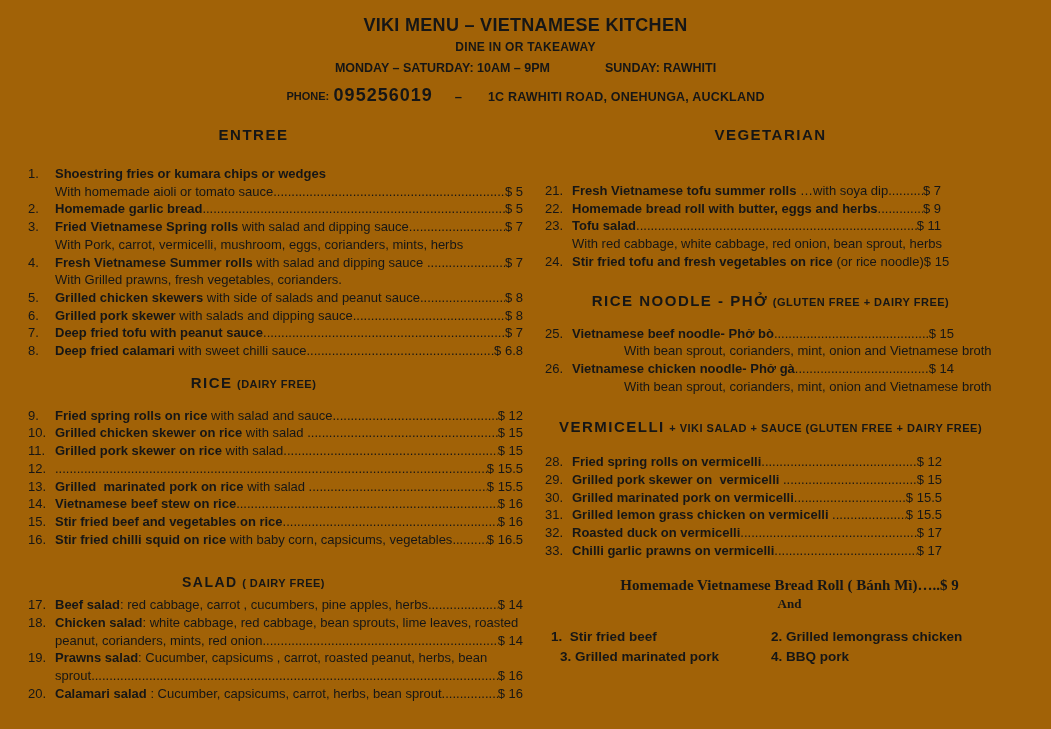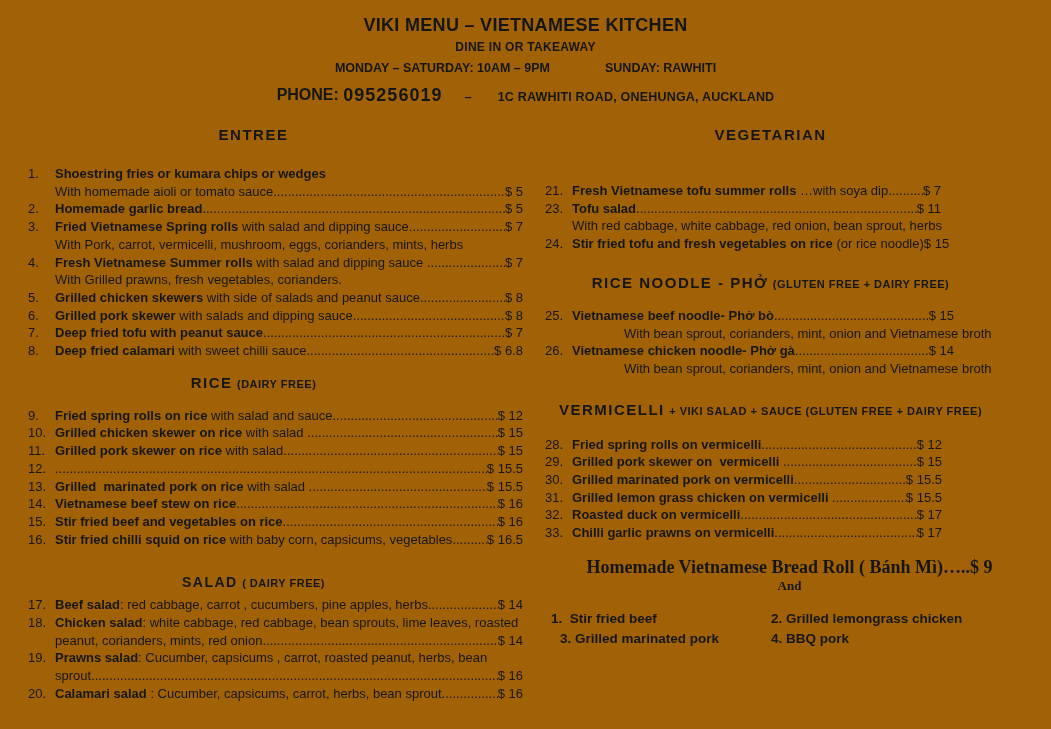--- a/index.html
+++ b/index.html
@@ -7,21 +7,21 @@
     position:relative;width:1051px;height:729px;background:#a16207;
     font-family:"Liberation Sans",sans-serif;color:#161616;overflow:hidden;
   }
   
   .header{padding-top:14px;text-align:center;}
   .title{font-size:18px;font-weight:bold;line-height:22px;letter-spacing:.3px;}
   .subtitle{font-size:12px;font-weight:bold;line-height:15px;margin-top:4px;letter-spacing:.3px;}
   .hours{font-size:12.5px;font-weight:bold;line-height:16px;margin-top:5px;}
   .hours-gap{display:inline-block;width:55px;}
   .phone-line{margin-top:8px;line-height:22px;}
-  .phone-label{font-size:16px;font-weight:bold;vertical-align:1px;}
+  .phone-label{font-size:11px;font-weight:bold;vertical-align:1px;}
   .phone-number{font-size:18px;font-weight:bold;letter-spacing:1px;}
   .phone-dash{font-size:13px;font-weight:bold;margin:0 26px 0 22px;}
   .address{font-size:12.5px;font-weight:bold;letter-spacing:.2px;}
   
   .cols{display:flex;margin-top:18px;padding:0 11px 0 22px;gap:16px;}
   .col{flex:1;min-width:0;}
   
   .heading{width:463px;text-align:center;font-weight:bold;line-height:18px;}
   .h-main{font-size:15px;letter-spacing:1.5px;}
   .h-note{font-size:11px;letter-spacing:.5px;}
@@ -41,21 +41,21 @@
   .spacer{flex:none;width:33px;}
   .line.ind2{margin-left:85px;}
   .txt{flex:none;white-space:pre;}
   .txt .b{font-weight:bold;white-space:pre;}
   .txt .r{white-space:pre;}
   .leader{flex:1 1 0;min-width:0;overflow:hidden;white-space:nowrap;}
   .leader::after{content:"....................................................................................................................................................................";}
   .price{flex:none;white-space:pre;}
   
   .banhmi{margin-top:14px;text-align:center;font-family:"Liberation Serif",serif;font-weight:bold;}
-  .bm-title{font-size:18px;line-height:22px;}
+  .bm-title{font-size:15px;line-height:22px;}
   .bm-desc{font-size:18px;line-height:22px;}
   .bm-with{font-size:14px;}
   .bm-and{font-size:13px;line-height:15px;}
   .bm-options{
     margin-top:18px;padding-left:12px;display:grid;grid-template-columns:220px 1fr;
     row-gap:4px;text-align:left;font-family:"Liberation Sans",sans-serif;
     font-size:13.5px;font-weight:bold;line-height:16px;
   }
   .bm-opt{white-space:pre;}
   .bm-opt:nth-child(3){padding-left:9px;}
@@ -237,20 +237,26 @@
         <div class="section sec-vegetarian">
           <div class="heading"><span class="h-main">VEGETARIAN</span></div>
           <div class="lines">
             <div class="line">
               <span class="num">21.</span>
               <span class="txt"><span class="b">Fresh Vietnamese tofu summer rolls</span><span class="r"> …with soya dip</span></span>
               <span class="leader"></span>
               <span class="price">$ 7</span>
             </div>
             <div class="line">
+              <span class="num">22.</span>
+              <span class="txt"><span class="b">Homemade bread roll with butter, eggs and herbs</span></span>
+              <span class="leader"></span>
+              <span class="price">$ 9</span>
+            </div>
+            <div class="line">
               <span class="num">23.</span>
               <span class="txt"><span class="b">Tofu salad</span></span>
               <span class="leader"></span>
               <span class="price">$ 11</span>
             </div>
             <div class="line">
               <span class="spacer"></span>
               <span class="txt"><span class="r">With red cabbage, white cabbage, red onion, bean sprout, herbs</span></span>
             </div>
             <div class="line">

